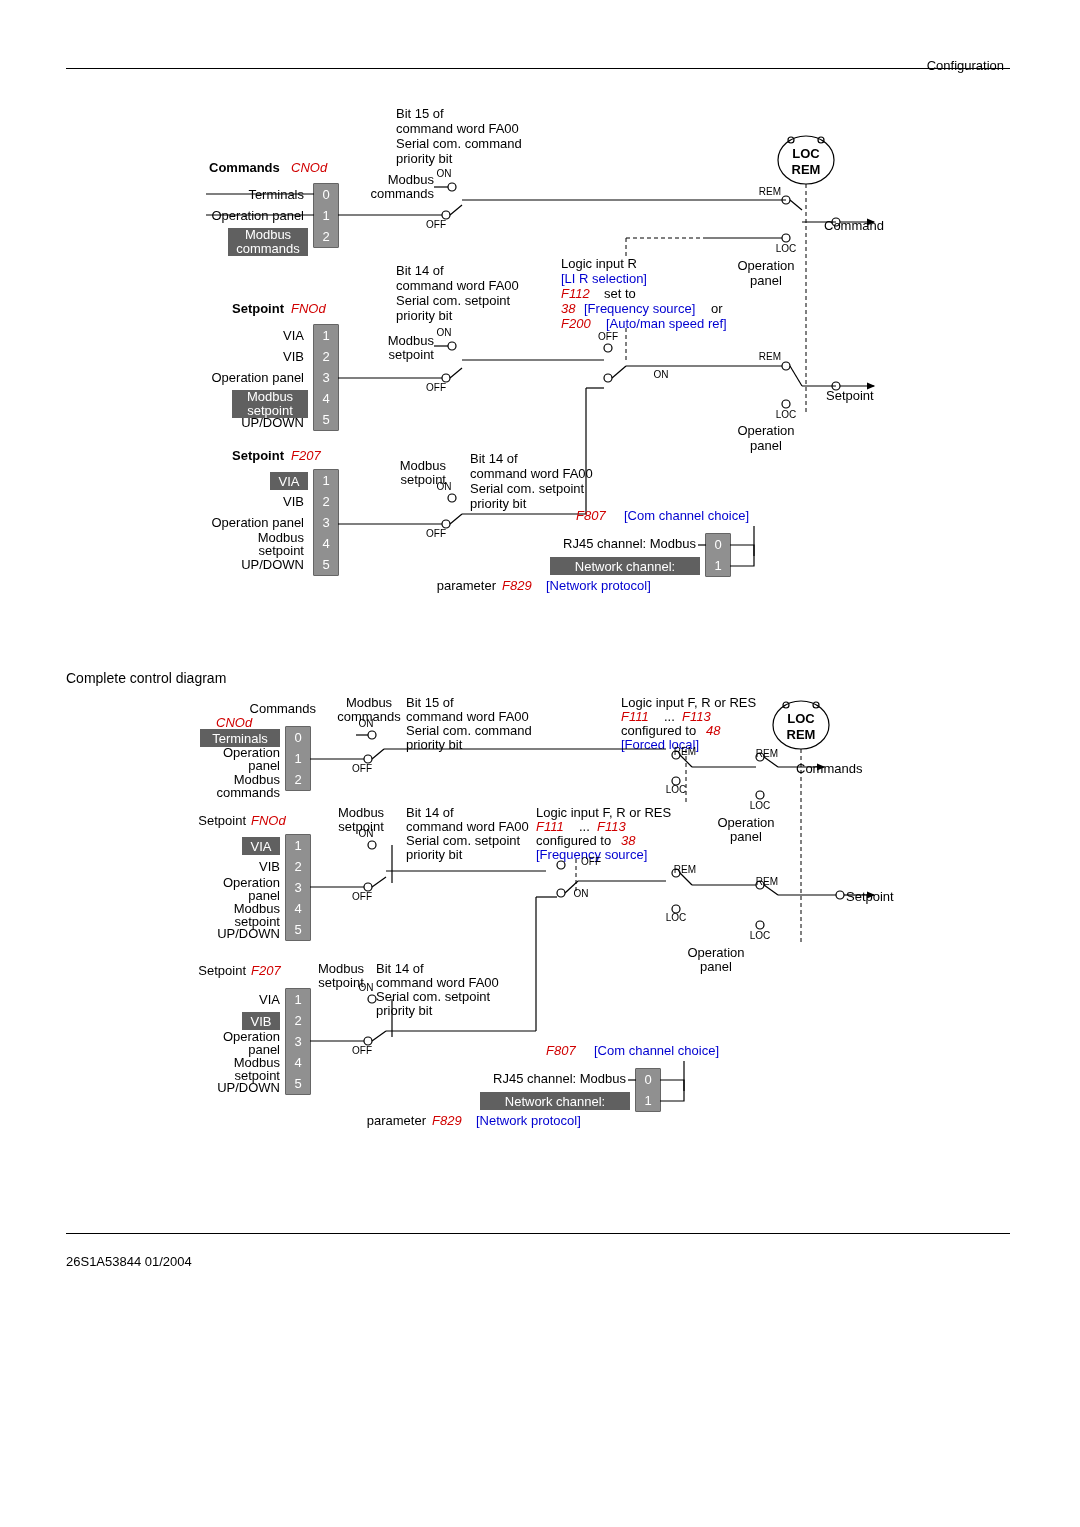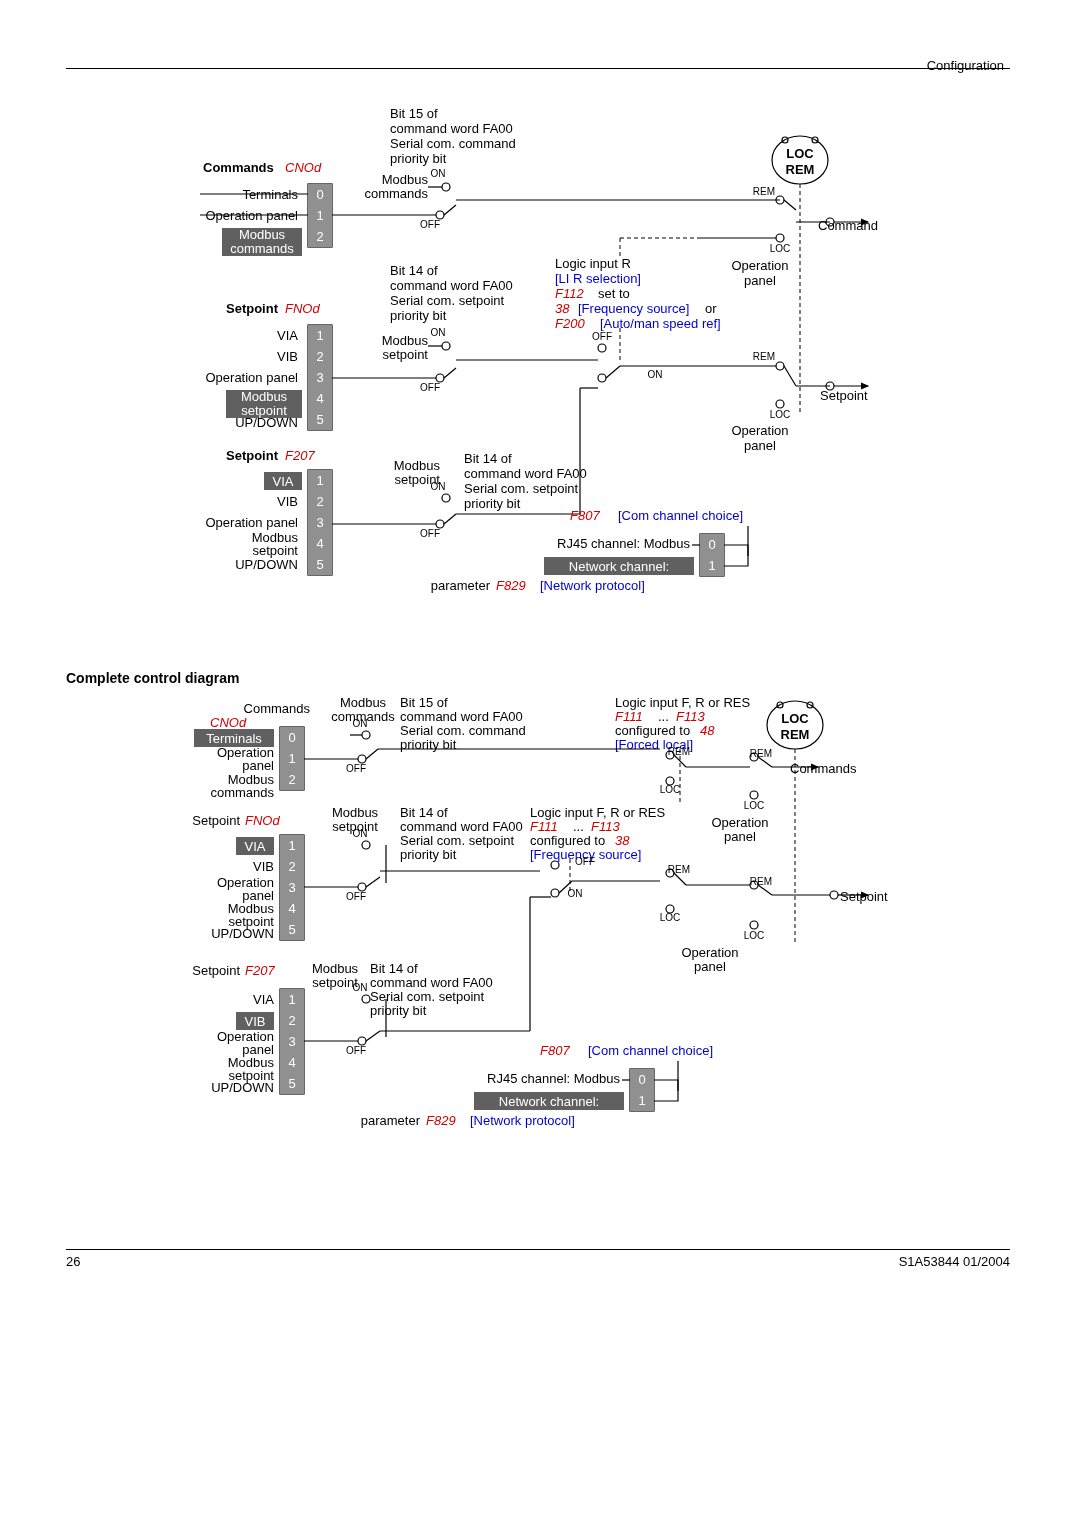--- a/index.html
+++ b/index.html
@@ -24,26 +24,26 @@
     border-top: 1px solid #000;
   }
   .hdr-right {
     position: absolute;
     top: 58px;
     right: 76px;
     font-size: 13px;
   }
   .sec-title {
     position: absolute;
-    font-weight: 700;
+    font-weight: 400;
     font-size: 14px;
   }
   .svgwrap {
     position: absolute;
-    left: 60px;
+    left: 66px;
     text-align: right;
   }
   svg { overflow: visible; }
   .blk  { stroke:#000; stroke-width:1.2; fill:none; }
   .dash { stroke:#000; stroke-width:1; fill:none; stroke-dasharray:4 3; }
   .txt  { font-size:13px; font-family:Arial; fill:#000; }
   .sm   { font-size:10px; }
   .bold { font-weight:700; }
   .red  { fill:#d00000; }
   .blue { fill:#0000d0; }
@@ -51,24 +51,23 @@
   .gbox { fill:#606060; }
   .gbox2{ fill:#909090; }
   .ctr  { text-anchor:middle; }
   .rgt  { text-anchor:end; }
   .footer {
     position: absolute;
     bottom: 44px;
     left: 66px;
     right: 70px;
     border-top: 1px solid #000;
-    padding-top: 4px;
+    padding-top: 20px;
     font-size: 13px;
     display:flex;
-    justify-content:space-between;
   }
 </style>
 </head>
 <body>
 
 <div class="page">
   <div class="top-rule"></div>
   <div class="hdr-right">Configuration</div>
 
   <div class="svgwrap" style="top:100px;">

